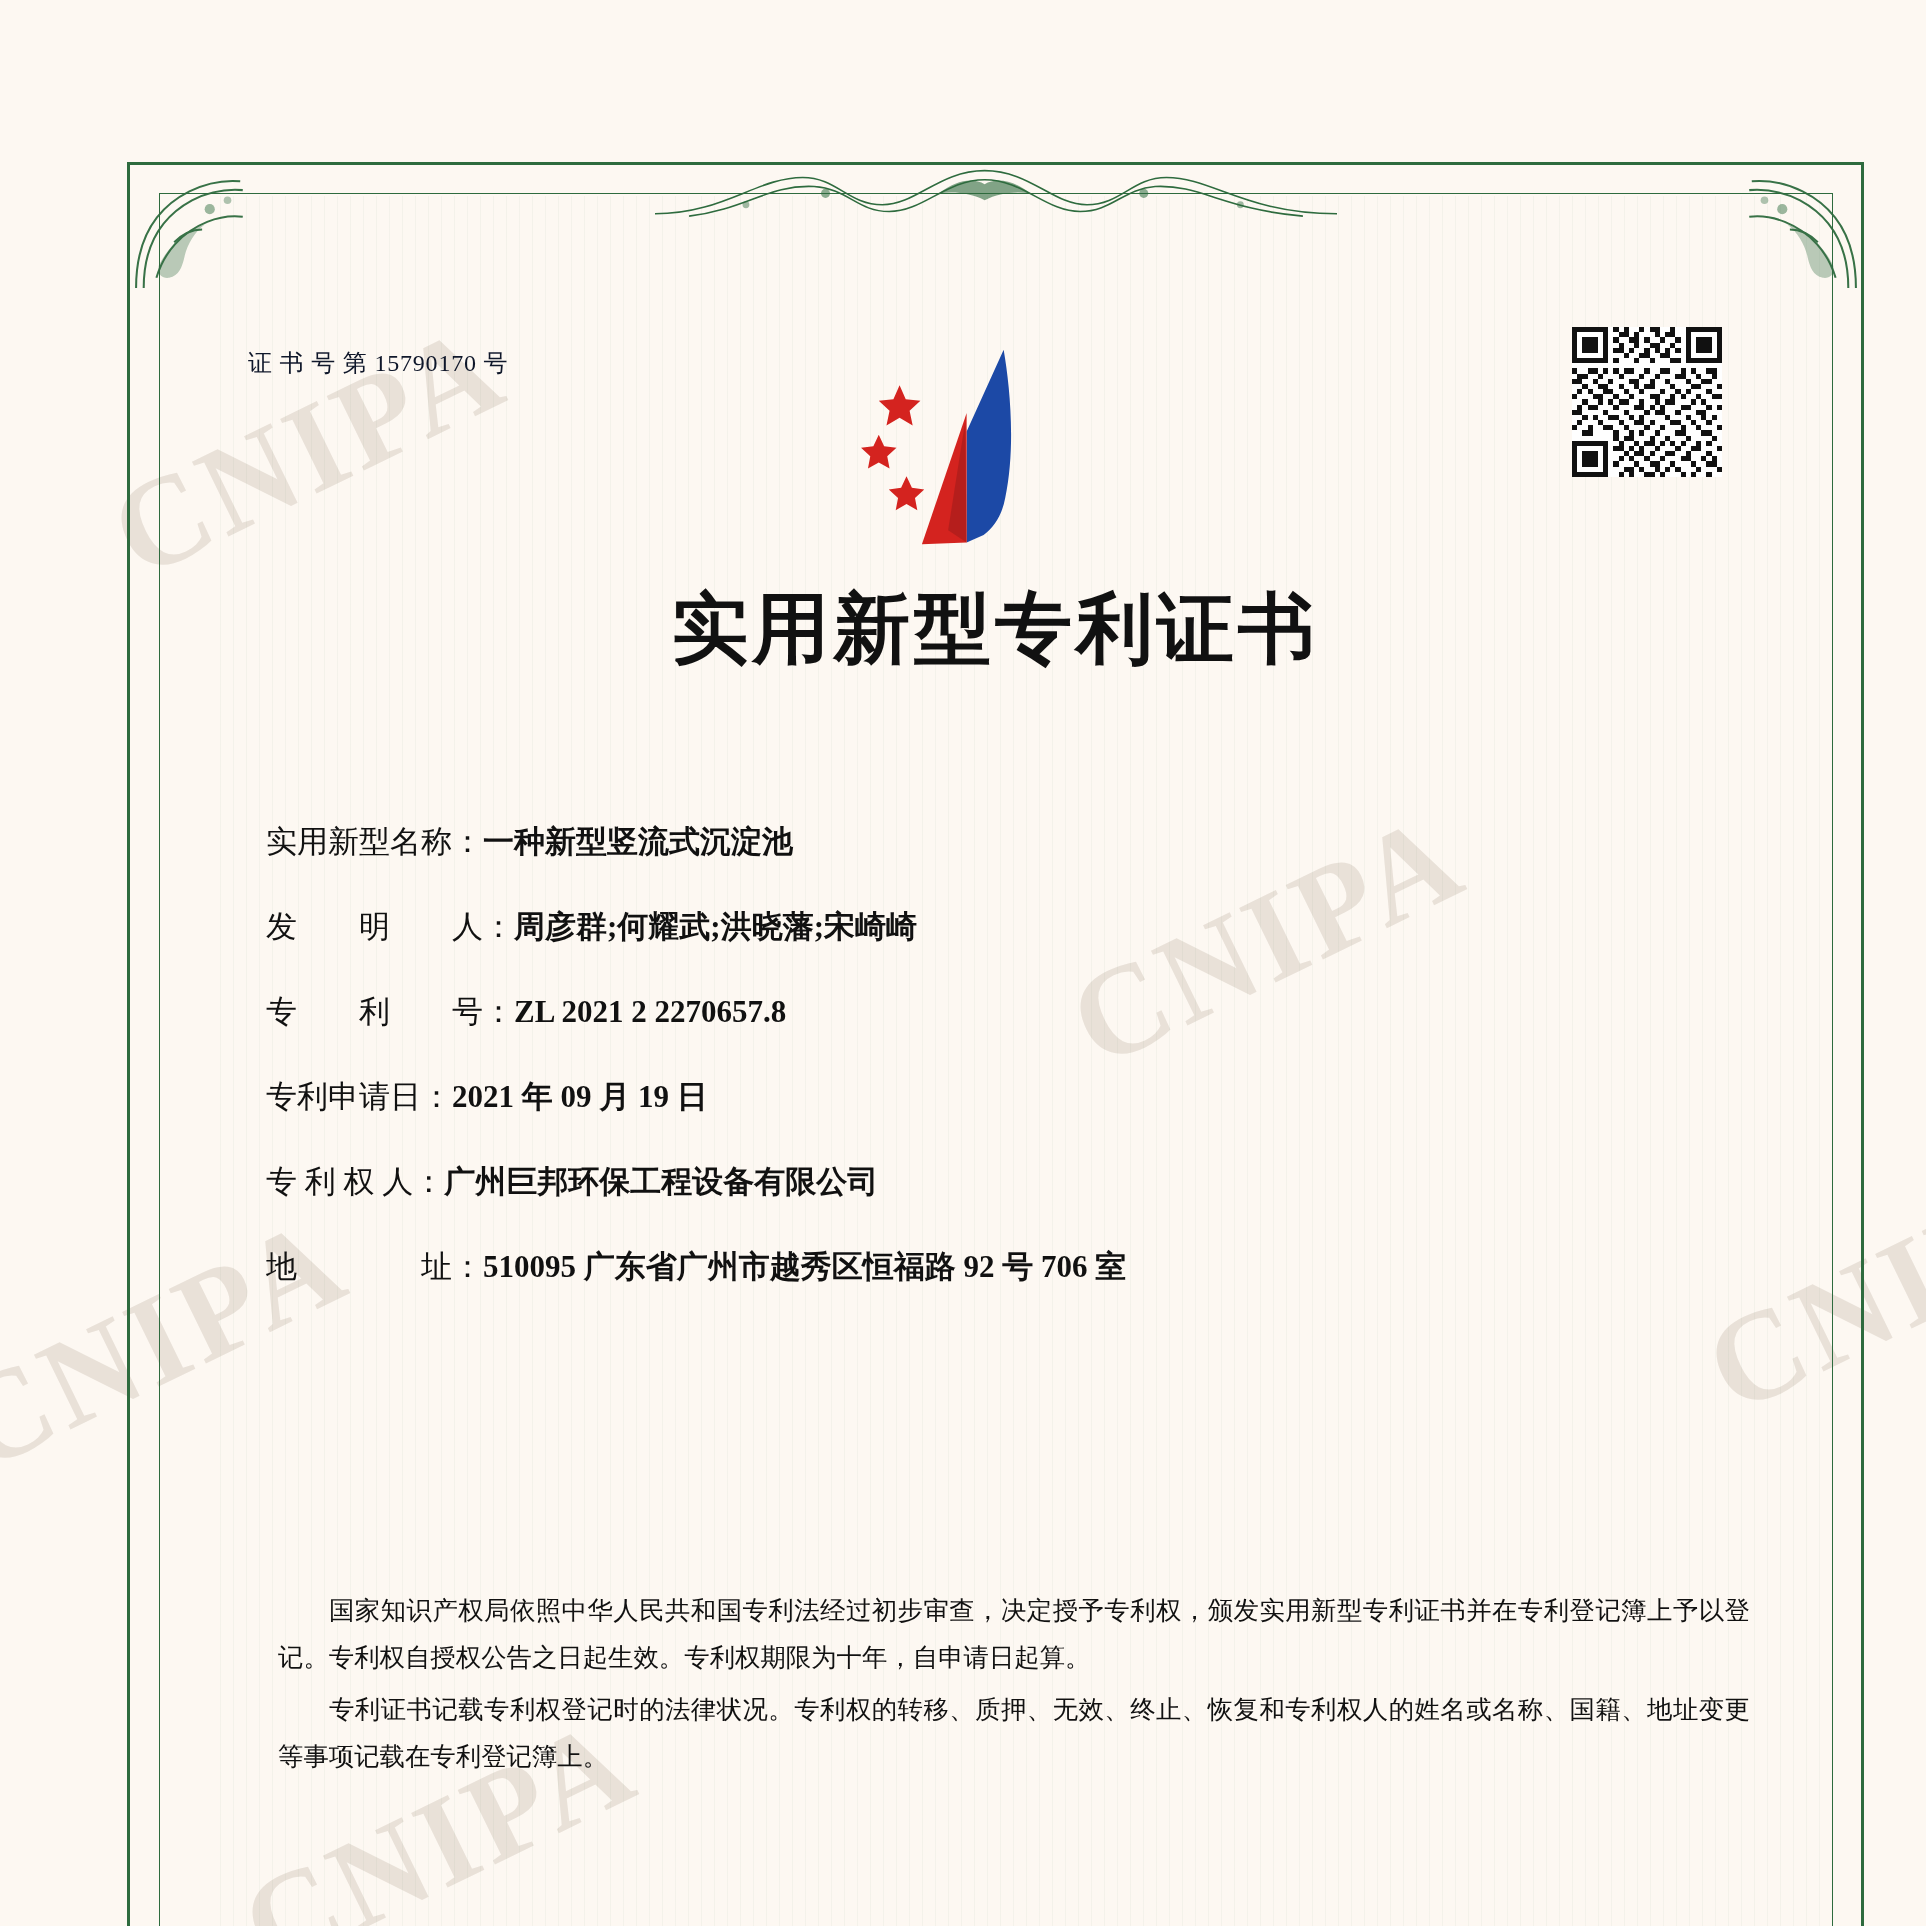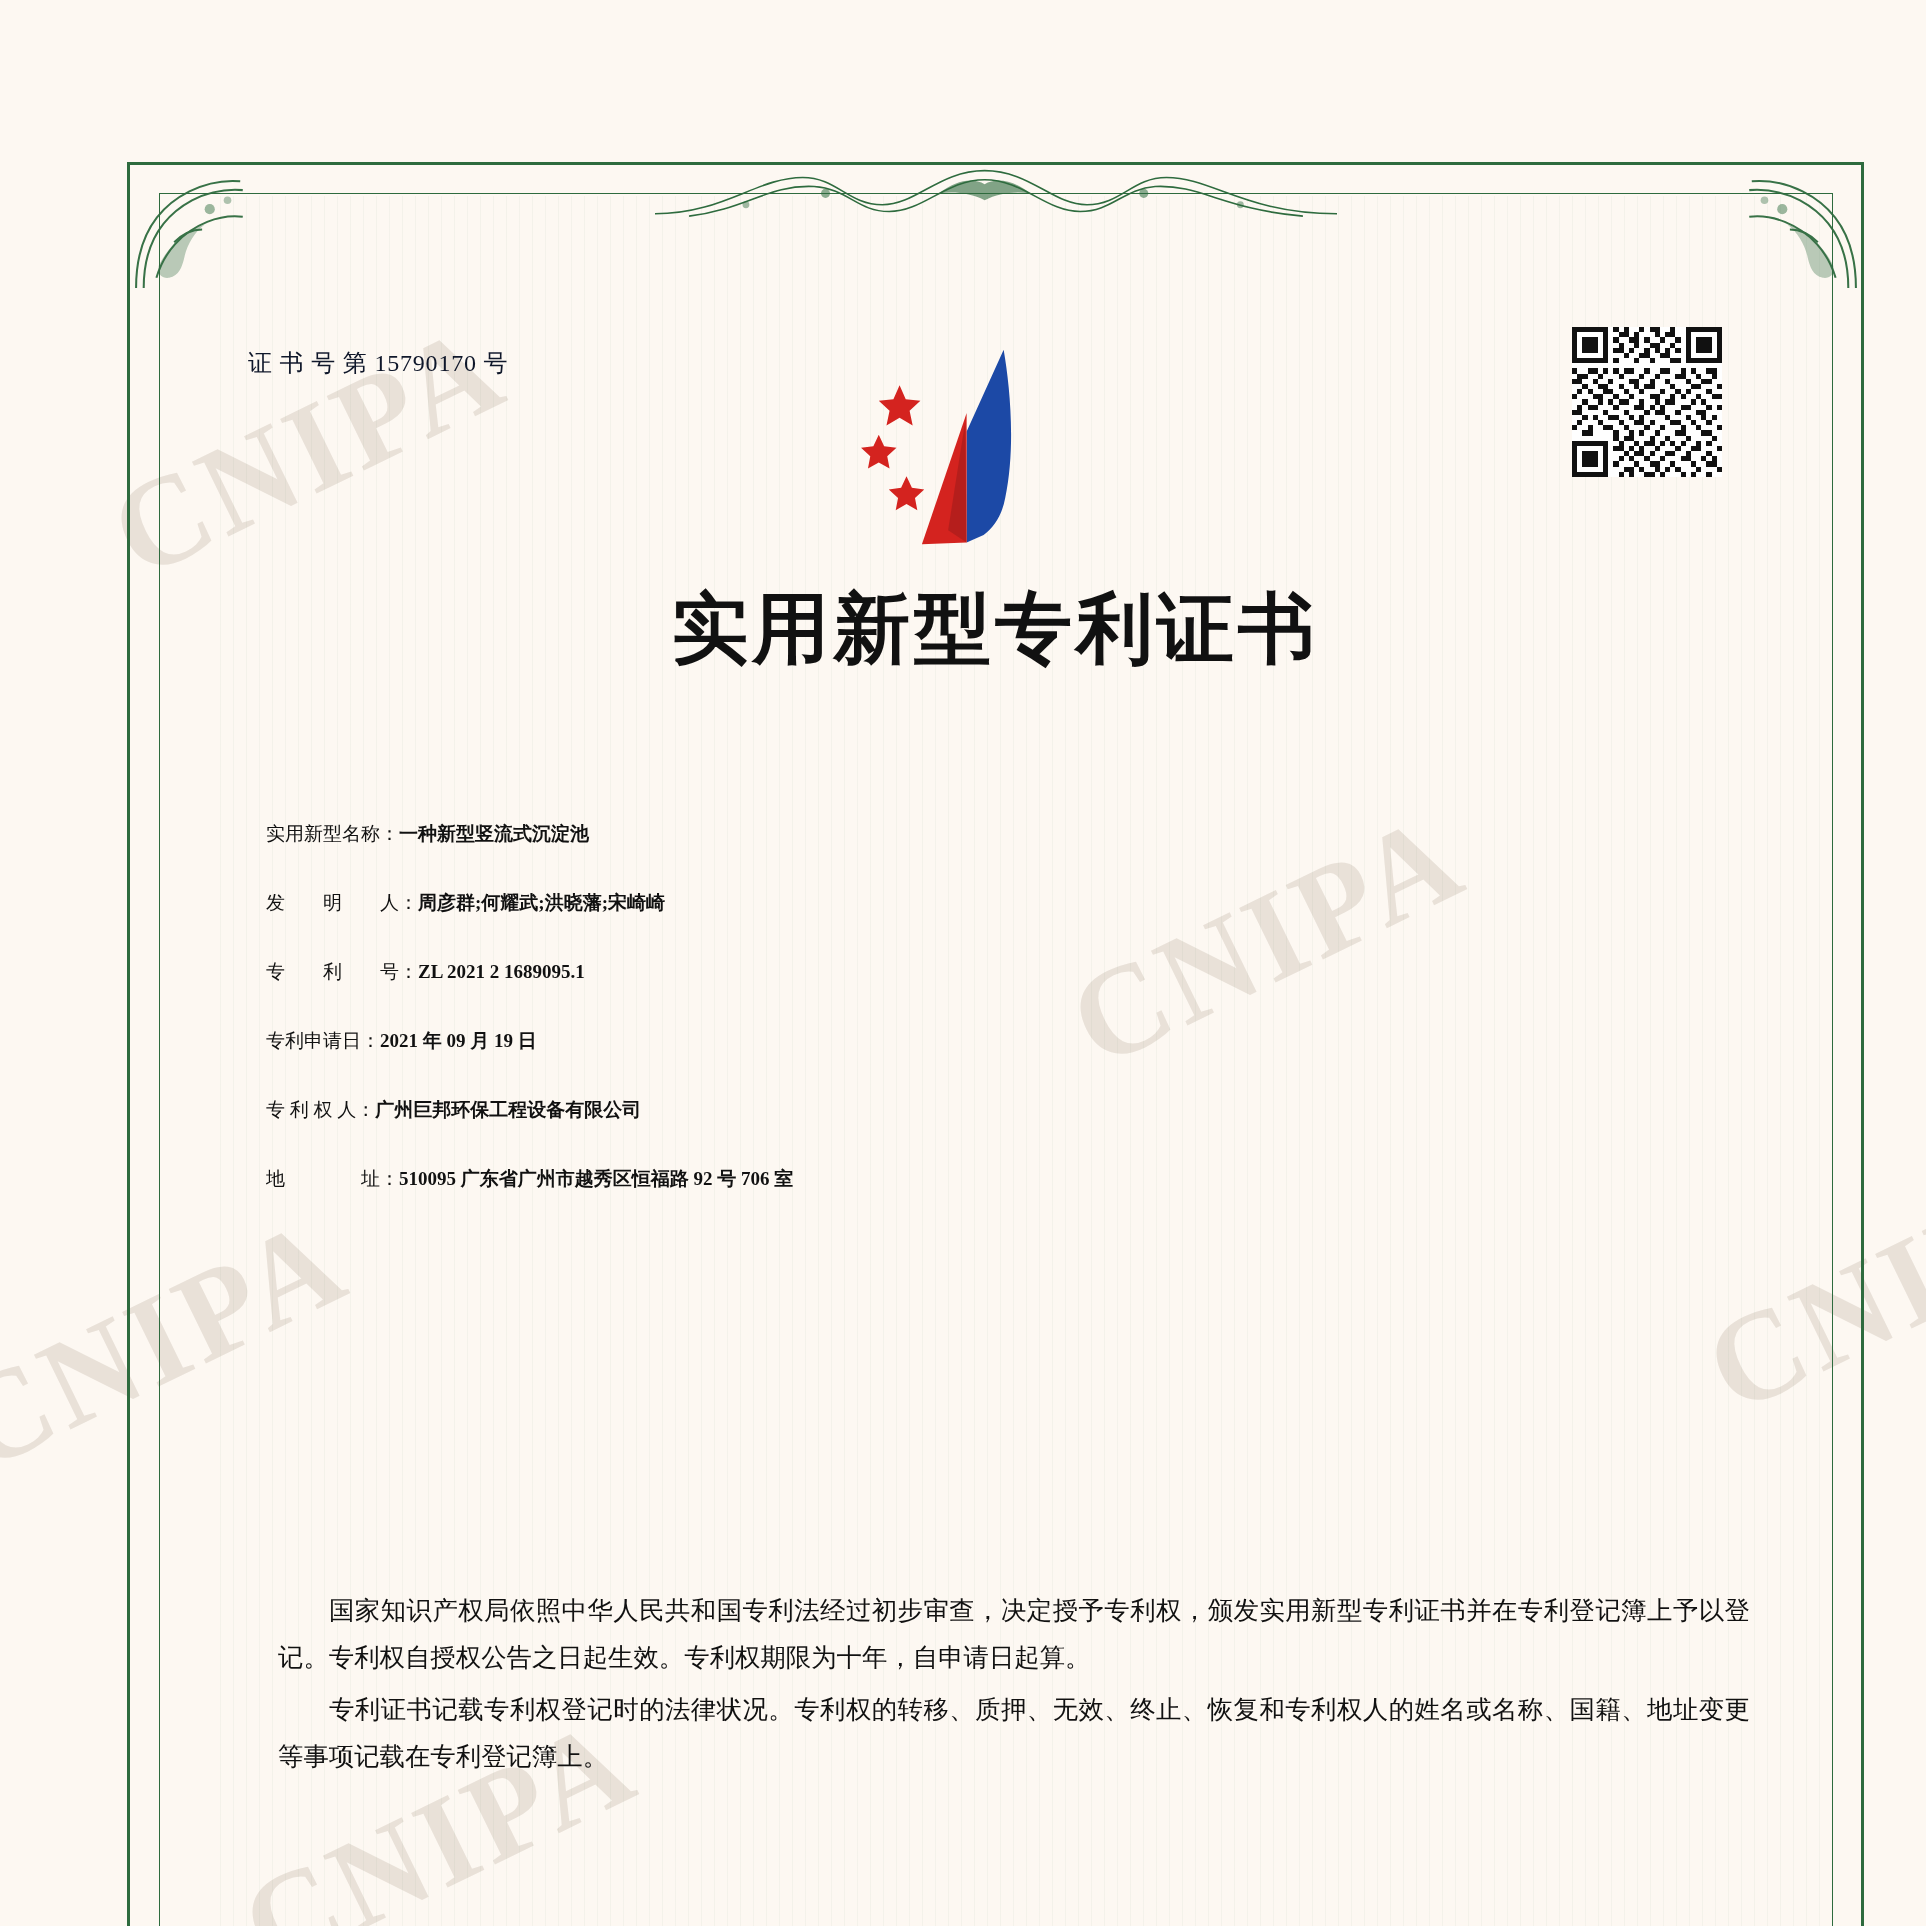--- a/index.html
+++ b/index.html
@@ -131,21 +131,21 @@
   .fields {
     position: absolute;
     left: 266px;
     top: 821px;
     width: 1502px;
   }
   .field {
     display: flex;
     align-items: baseline;
     margin-bottom: 43px;
-    font-size: 19px;
+    font-size: 31px;
     color: #111;
     white-space: nowrap;
   }
   .flabel {
     display: inline-block;
     letter-spacing: 0;
     color: #111;
   }
   .fvalue { color: #111; font-weight: bold; }
   .field .gap { display: inline-block; width: 139px; }
@@ -442,21 +442,21 @@
     <div class="field">
       <span class="flabel">实用新型名称：</span>
       <span class="fvalue">一种新型竖流式沉淀池</span>
     </div>
     <div class="field">
       <span class="flabel">发　　明　　人：</span>
       <span class="fvalue">周彦群;何耀武;洪晓藩;宋崎崎</span>
     </div>
     <div class="field">
       <span class="flabel">专　　利　　号：</span>
-      <span class="fvalue">ZL 2021 2 1689095.1</span>
+      <span class="fvalue">ZL 2021 2 2270657.8</span>
     </div>
     <div class="field">
       <span class="flabel">专利申请日：</span>
       <span class="fvalue">2021 年 09 月 19 日</span>
     </div>
     <div class="field">
       <span class="flabel">专 利 权 人：</span>
       <span class="fvalue">广州巨邦环保工程设备有限公司</span>
     </div>
     <div class="field">

